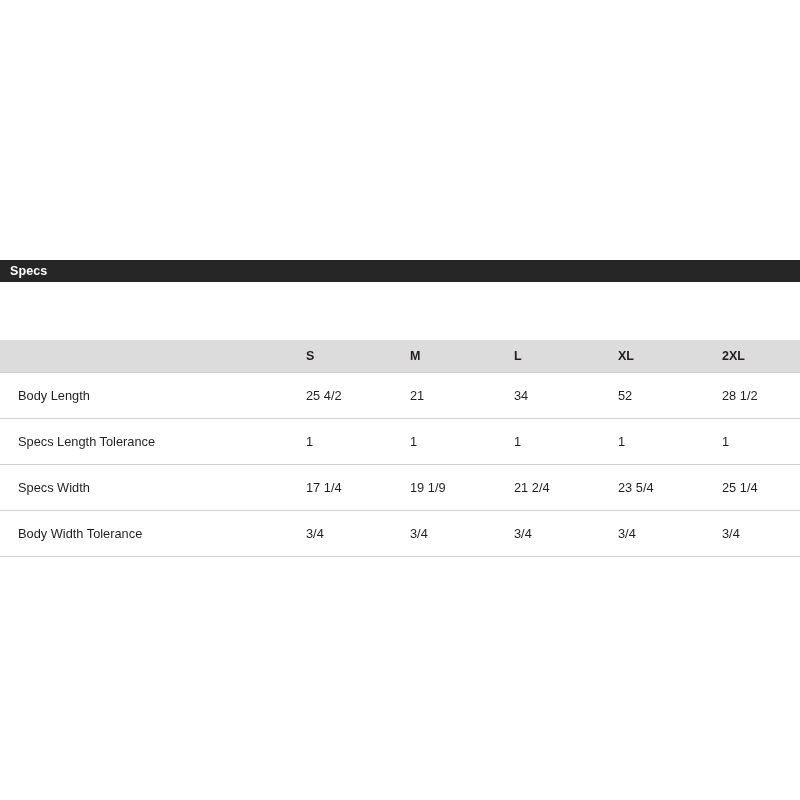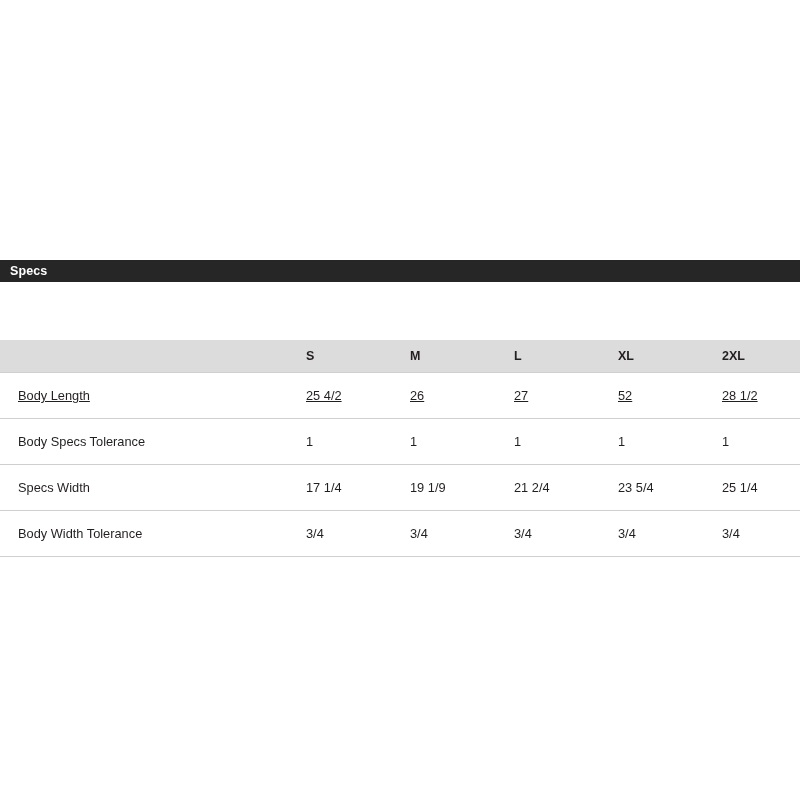--- a/index.html
+++ b/index.html
@@ -65,21 +65,20 @@
     border-bottom: 1px solid #cfcfcf;
     padding: 0 0 0 10px;
     vertical-align: middle;
     background: #ffffff;
   }
   table.specs-table tbody td.row-label {
     padding-left: 18px;
   }
   table.specs-table tbody tr:first-child td {
     border-top: 1px solid #cfcfcf;
-    text-decoration: underline;
   }
 </style>
 </head>
 <body>
 
 <div class="page">
 
   <div class="specs-block">
 
     <div class="specs-header">Specs</div>
@@ -100,27 +99,27 @@
           <th>M</th>
           <th>L</th>
           <th>XL</th>
           <th>2XL</th>
         </tr>
       </thead>
       <tbody>
         <tr>
           <td class="row-label">Body Length</td>
           <td>25 4/2</td>
-          <td>26</td>
-          <td>27</td>
+          <td>21</td>
+          <td>34</td>
           <td>52</td>
           <td>28 1/2</td>
         </tr>
         <tr>
-          <td class="row-label">Body Specs Tolerance</td>
+          <td class="row-label">Specs Length Tolerance</td>
           <td>1</td>
           <td>1</td>
           <td>1</td>
           <td>1</td>
           <td>1</td>
         </tr>
         <tr>
           <td class="row-label">Specs Width</td>
           <td>17 1/4</td>
           <td>19 1/9</td>

